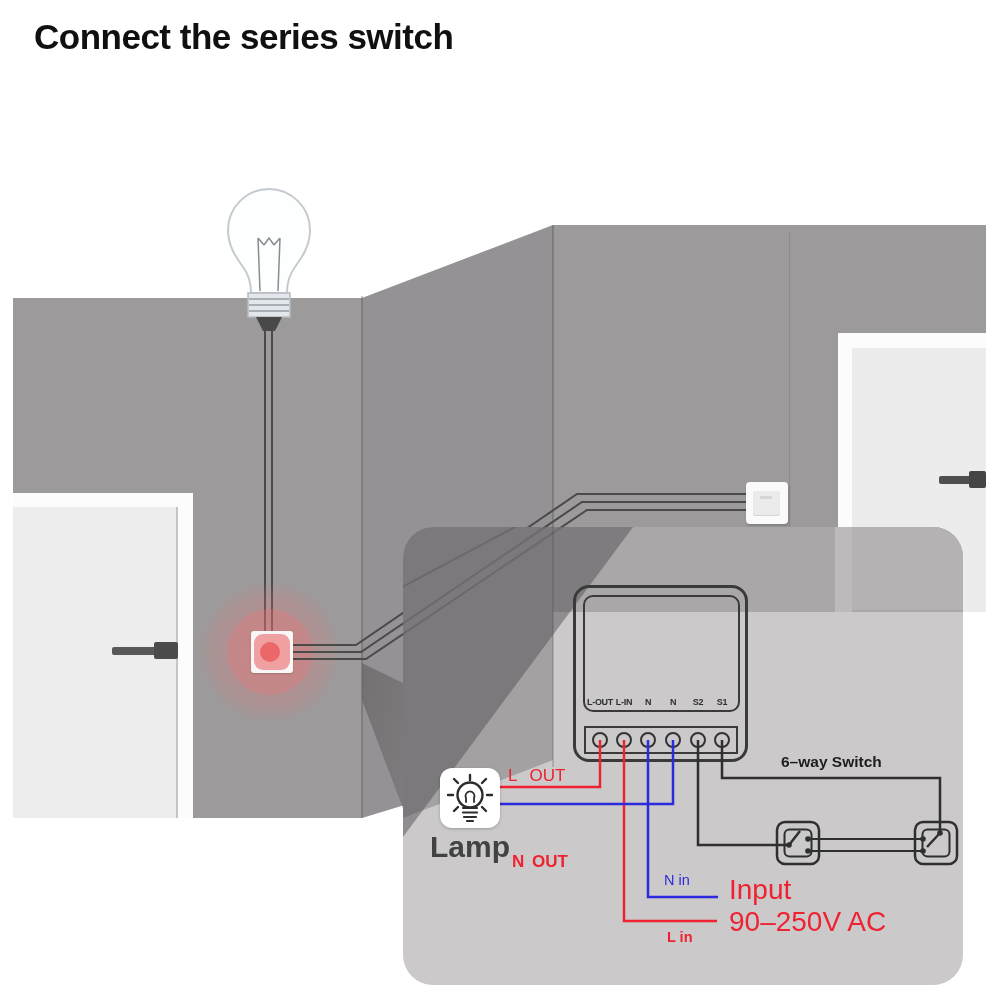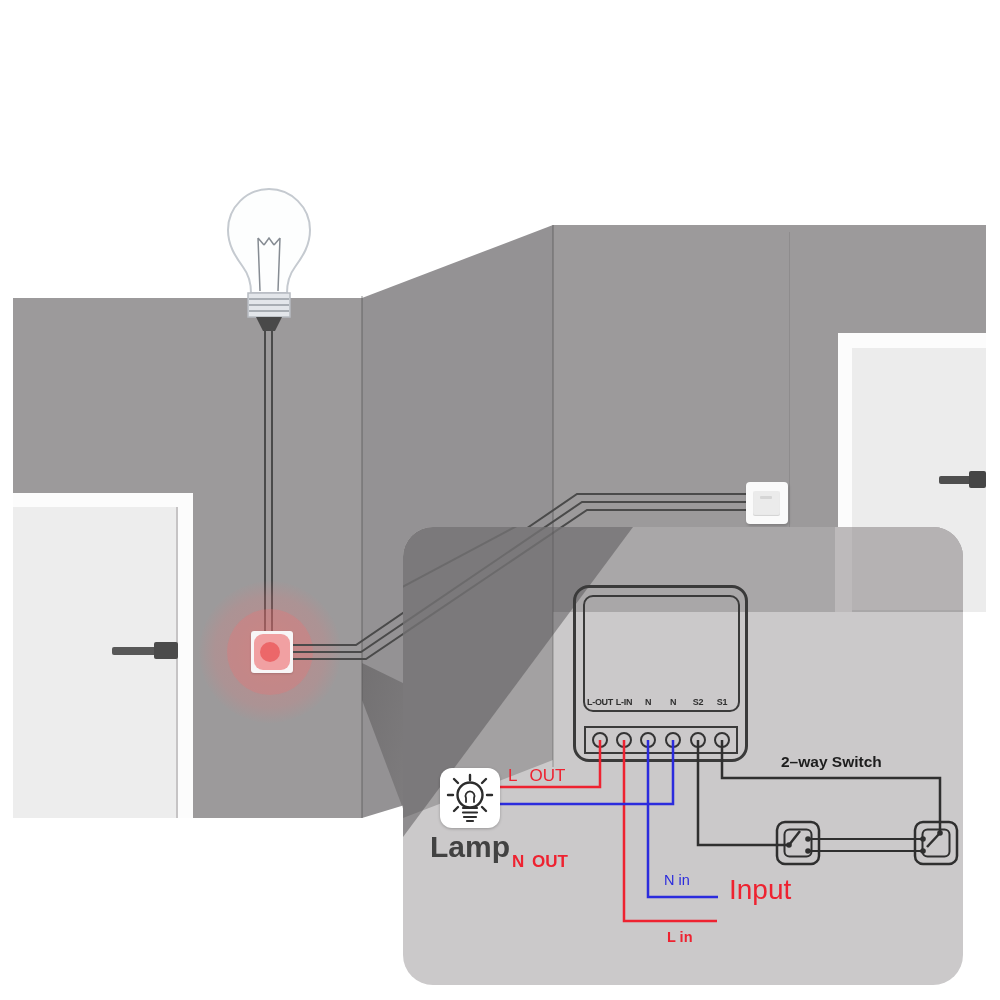--- a/index.html
+++ b/index.html
@@ -111,20 +111,21 @@
   .input2{left:729px;top:906px;font-size:28px;font-weight:400;}
   .two-way{left:781px;top:753px;font-size:15.5px;font-weight:bold;color:#1d1d1d;}
   .lamp-lbl{left:428px;top:830px;width:84px;text-align:center;font-size:30px;font-weight:600;color:#424242;}
 </style>
 </head>
 <body>
 
 <div class="stage">
 
   <div class="headings">
+    <div>Connect the series switch</div>
   </div>
 
   <div class="abs wall-left"></div>
   <div class="abs wall-angled"></div>
   <div class="abs wall-right"></div>
   <div class="abs seam seam1"></div>
   <div class="abs seam seam2"></div>
   <div class="abs seam3"></div>
 
   <div class="abs doorframe dl-frame"></div>
@@ -228,16 +229,17 @@
       <path class="glyph" style="stroke-width:1.8px" d="M26,34 L26,30 A4.5,4.5 0 1 1 34,30 L34,34"></path>
       <path class="glyph" style="stroke-width:2.2px" d="M23,40 L37,40 M23,44.5 L37,44.5 M24,49 L36,49 M27,53 L33,53"></path>
     </svg>
   </div>
 
   <div class="lbl lbl-red l-out">L OUT</div>
   <div class="lbl lbl-red n-out">N OUT</div>
   <div class="lbl lbl-blue n-in">N in</div>
   <div class="lbl lbl-red l-in">L in</div>
   <div class="lbl lbl-red input1">Input</div>
-  <div class="lbl two-way">2–way Switch</div>
+  <div class="lbl lbl-red input2">90–250V AC</div>
+  <div class="lbl two-way">6–way Switch</div>
   <div class="lbl lamp-lbl">Lamp</div>
 
 </div>
 
 </body></html>

